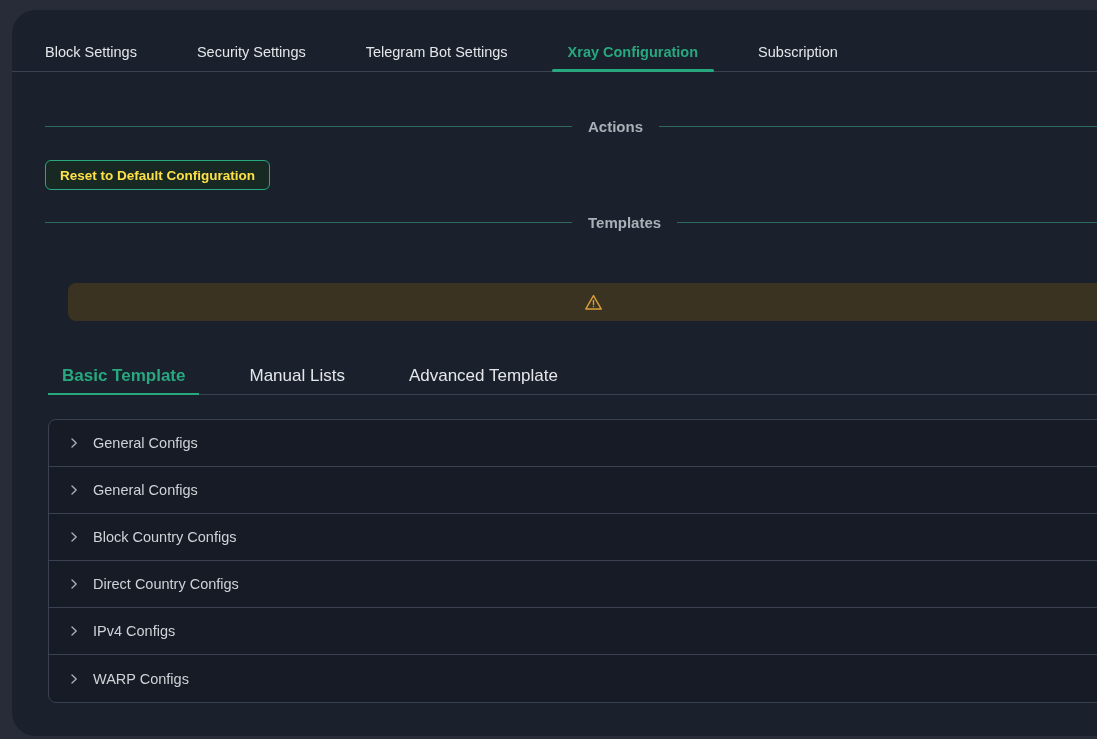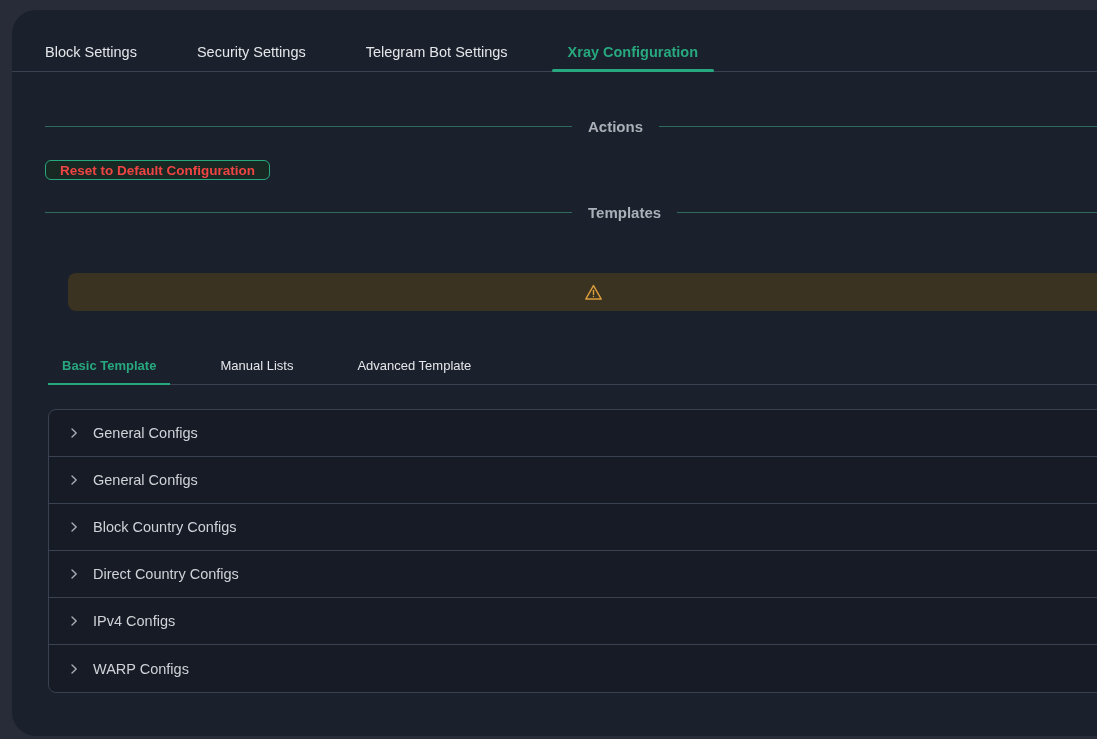--- a/index.html
+++ b/index.html
@@ -42,44 +42,44 @@
   }
   .divider.actions{margin-top:45px;}
   .divider.templates{margin-top:23px;}
   .divider .line-left{flex:0 0 527px; margin-left:33px; height:1px; background:var(--divider-line);}
   .divider .line-right{flex:1; height:1px; background:var(--divider-line);}
   .divider .divider-title{
     margin:0 16px; color:var(--divider-text); font-size:15px; font-weight:700; white-space:nowrap;
   }
   
   .reset-btn{
-    margin:25px 0 0 33px; height:20px; padding:0 14px;
+    margin:25px 0 0 33px; height:30px; padding:0 14px;
     display:inline-flex; align-items:center;
     background:#182823; border:1px solid var(--accent); border-radius:6px;
-    color:#ef4444; font-size:13.5px; font-weight:600;
+    color:#fde047; font-size:13.5px; font-weight:600;
     font-family:inherit; cursor:pointer;
   }
   
   .alert{
     margin:52px 0 0 56px; margin-right:0; height:38px;
     background:var(--warning-bg); border-radius:8px;
     display:flex; align-items:center; justify-content:center;
     color:var(--warning-text); font-size:14.5px;
   }
   .alert .warn-icon{display:inline-flex; margin-right:8px;}
   
   .subtabbar{
     margin:36px 0 0 36px; height:38px;
     display:flex; align-items:center;
     border-bottom:1px solid var(--border);
   }
   .subtab{
     height:100%; display:flex; align-items:center;
     padding:0 14px; margin-right:36px;
-    color:var(--text); font-size:13px; cursor:pointer;
+    color:var(--text); font-size:17px; cursor:pointer;
     position:relative; white-space:nowrap;
   }
   .subtab.active{color:var(--accent); font-weight:600;}
   .subtab.active::after{
     content:""; position:absolute; left:0; right:0; bottom:-1px;
     height:2px; background:var(--accent);
   }
   
   .collapse{
     margin:24px 0 0 36px;
@@ -100,20 +100,21 @@
 <body>
 
 <div class="card">
 
   
   <div class="tabbar">
     <div class="tab">Block Settings</div>
     <div class="tab">Security Settings</div>
     <div class="tab">Telegram Bot Settings</div>
     <div class="tab active">Xray Configuration</div>
+    <div class="tab">Subscription</div>
   </div>
 
   
   <div class="divider actions">
     <div class="line-left"></div>
     <div class="divider-title">Actions</div>
     <div class="line-right"></div>
   </div>
 
   

